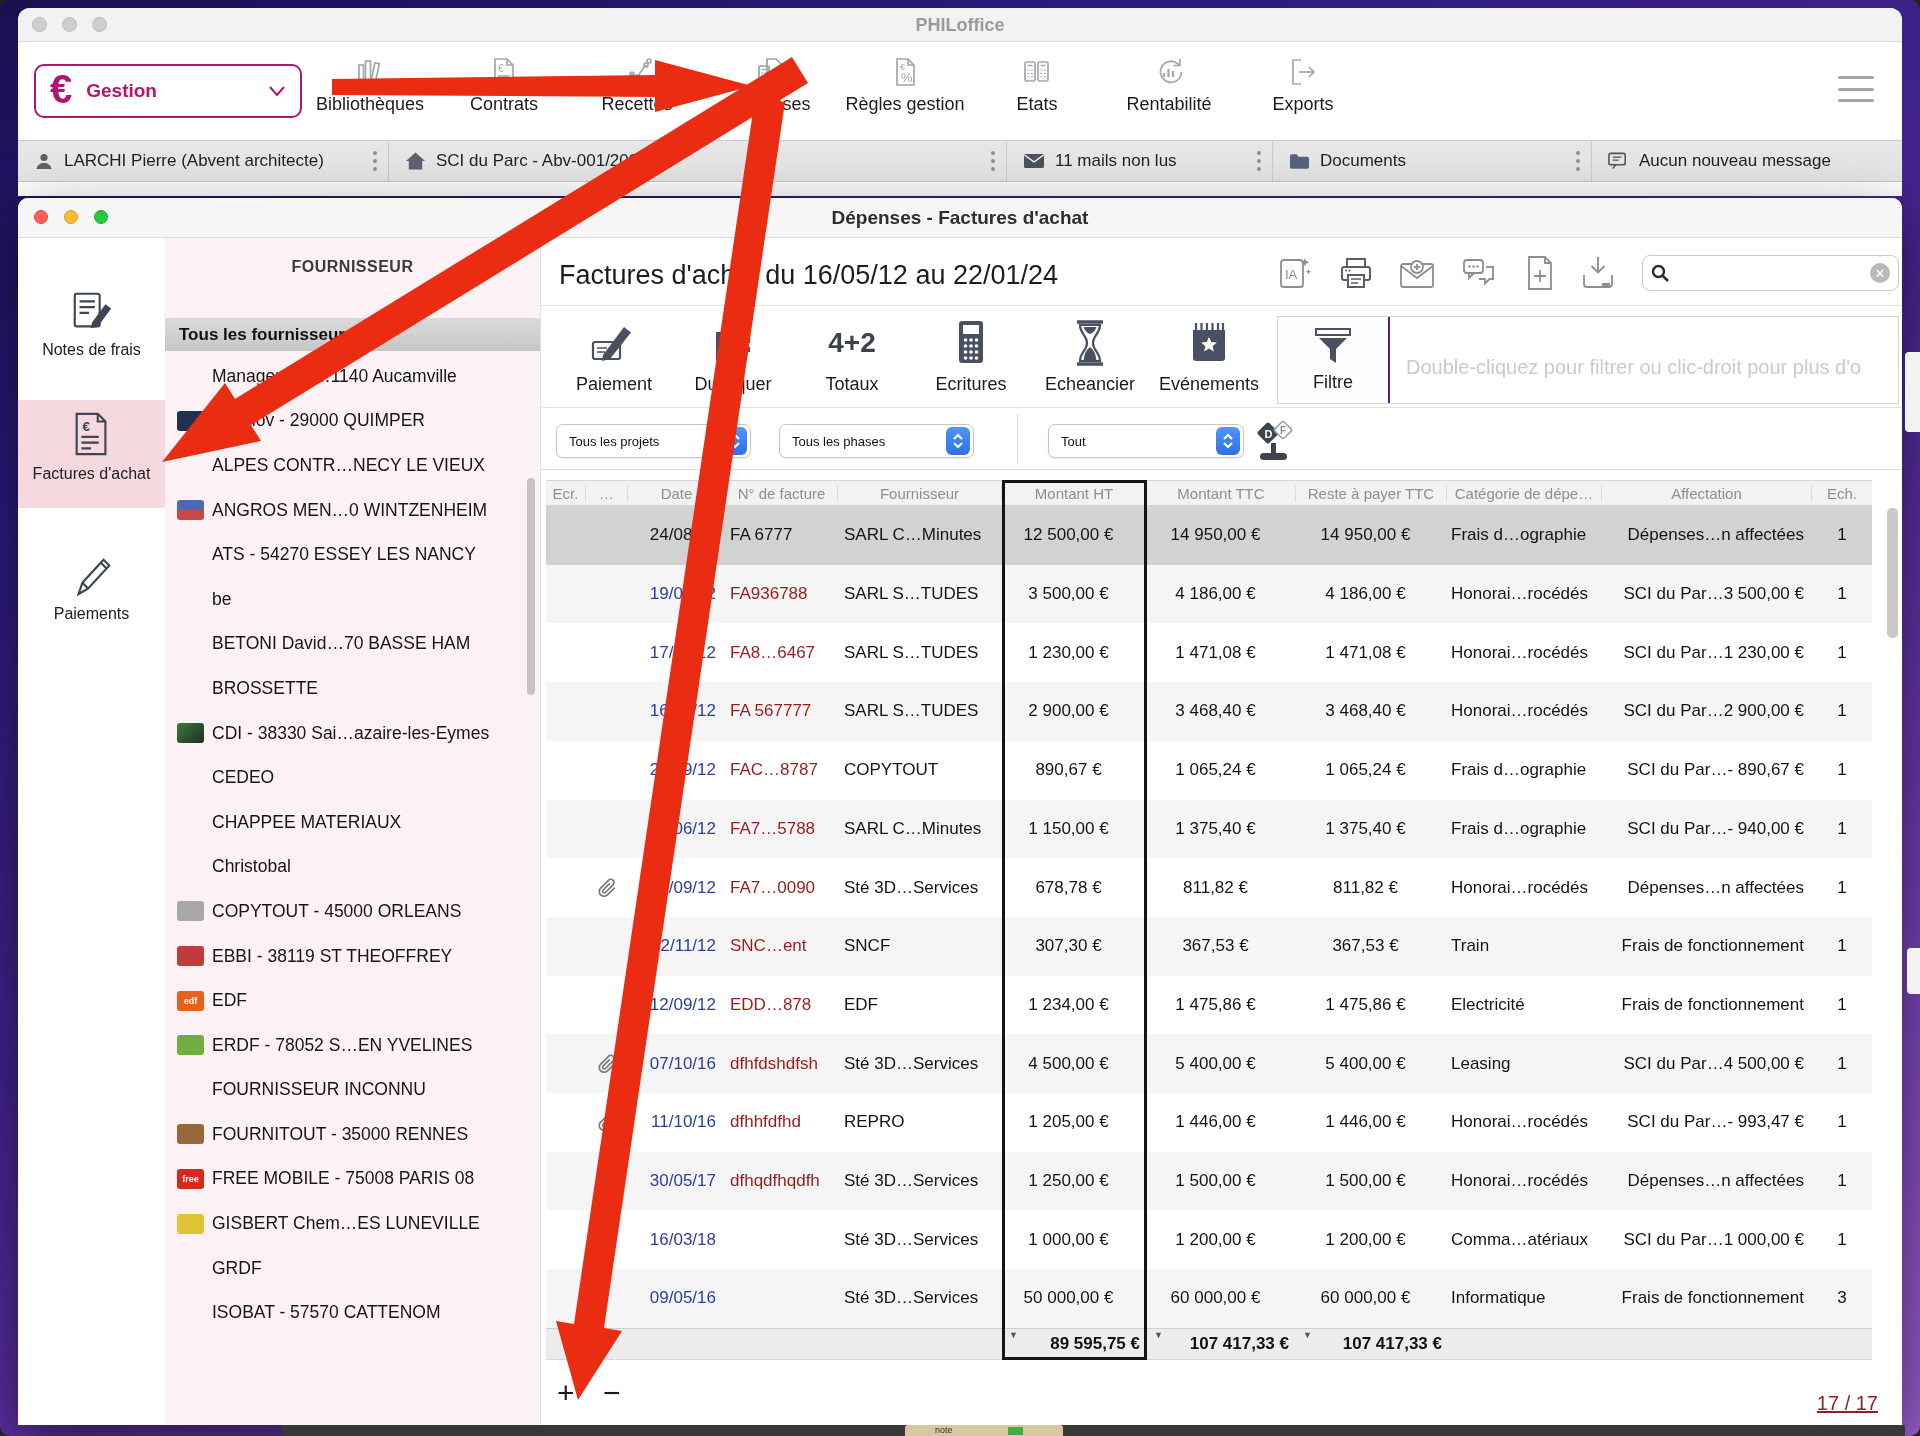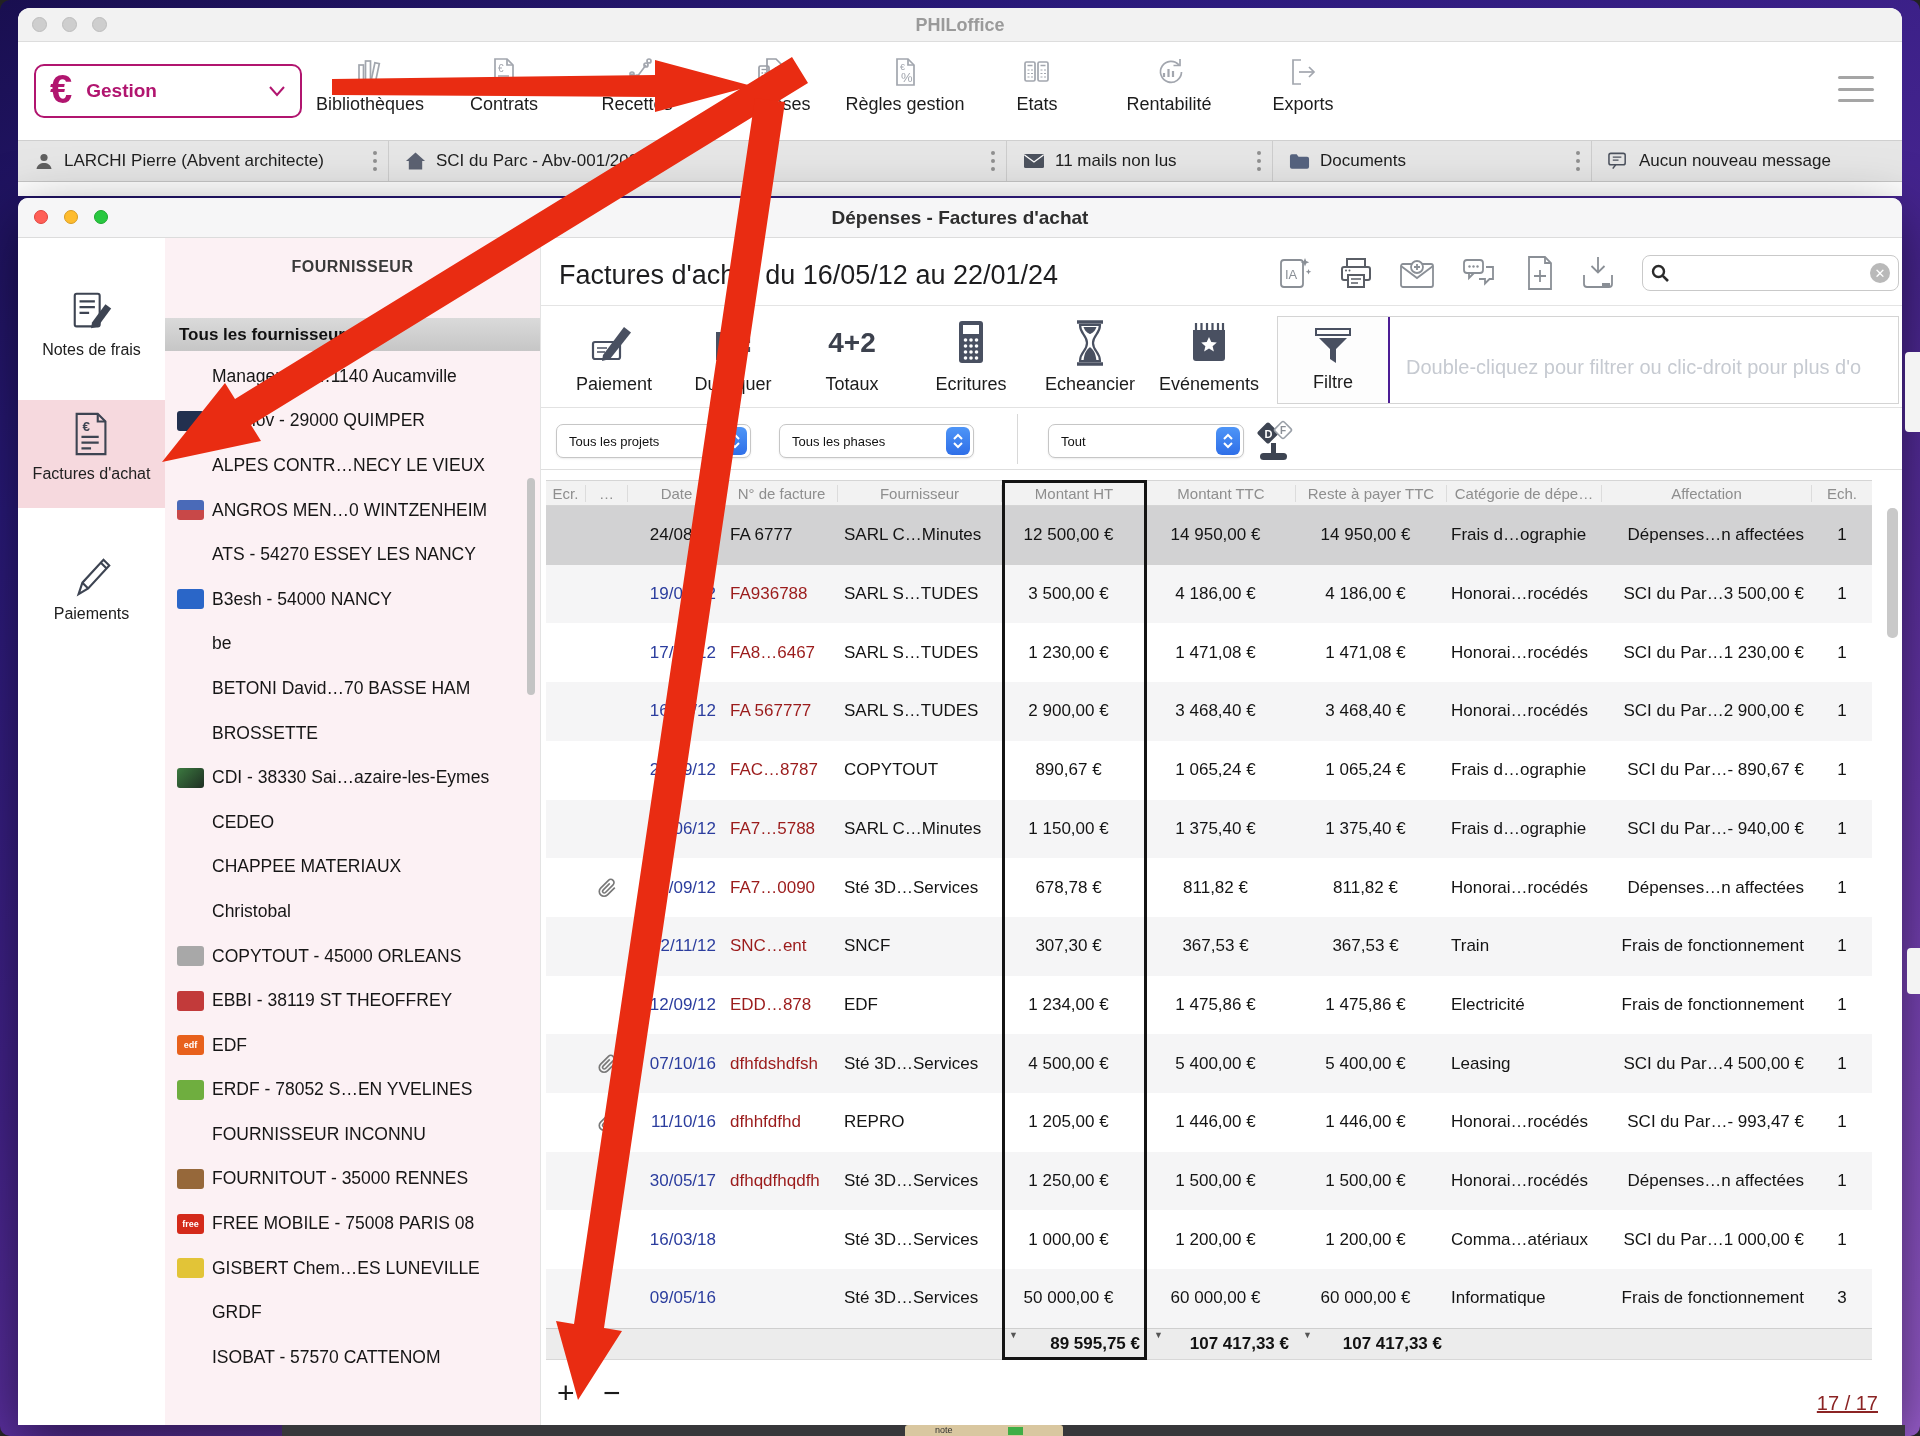--- a/index.html
+++ b/index.html
@@ -372,24 +372,20 @@
           </div>
         <div class="srow">
             <span class="slogo" style="background:linear-gradient(180deg,#4a6ab8 50%,#c84848 50%)"></span>
             <span class="slabel">ANGROS MEN…0 WINTZENHEIM</span>
           </div>
         <div class="srow">
             <span class="slogo"></span>
             <span class="slabel">ATS - 54270 ESSEY LES NANCY</span>
           </div>
         <div class="srow">
-            <span class="slogo" style="background:#2a66c8"></span>
-            <span class="slabel">B3esh - 54000 NANCY</span>
-          </div>
-        <div class="srow">
             <span class="slogo"></span>
             <span class="slabel">be</span>
           </div>
         <div class="srow">
             <span class="slogo"></span>
             <span class="slabel">BETONI David…70 BASSE HAM</span>
           </div>
         <div class="srow">
             <span class="slogo"></span>
             <span class="slabel">BROSSETTE</span>

